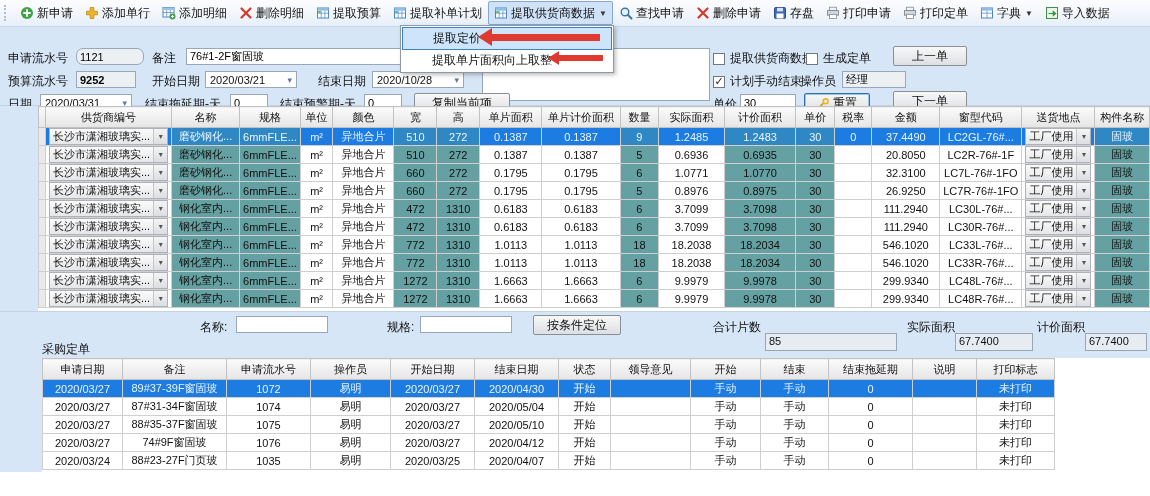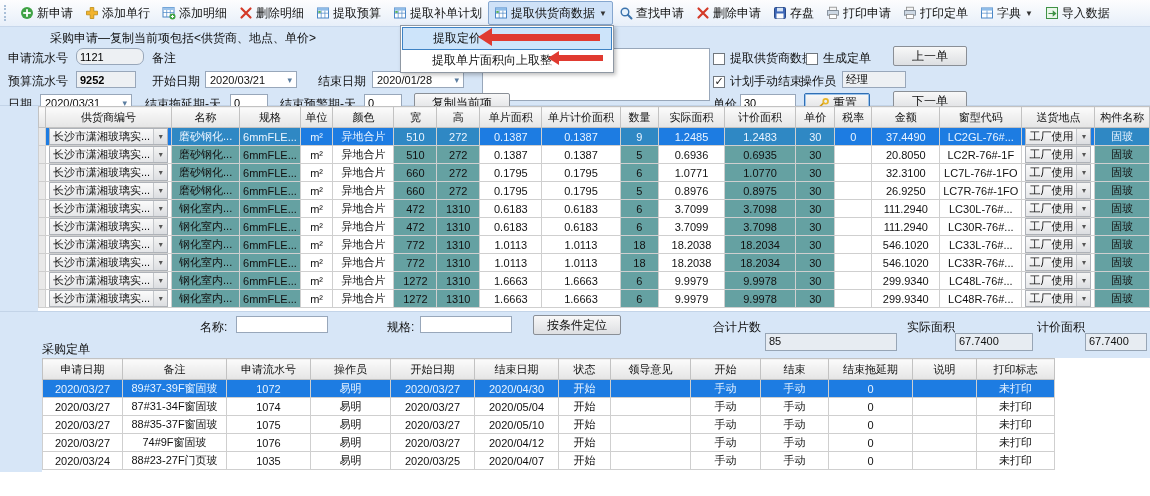--- a/index.html
+++ b/index.html
@@ -215,37 +215,37 @@
           <svg viewBox="0 0 14 14">
             <rect x="1.5" y="1.5" width="11" height="11" fill="#eaf6ea" stroke="#3f9245"></rect>
             <path d="M3.5 7h4.2V4.2L11.5 7.5 7.7 10.8V8H3.5z" fill="#3f9245"></path>
           </svg>
         </span>
         <span>导入数据</span>
       </div>
     </div>
 
   <div class="form-panel">
-    <div class="fp-lbl" style="left:50px;top:3px;">采购申请—复制当前项包括&lt;供货商、地点、单价&gt;</div>
 
     <div class="fp-lbl" style="left:8px;top:23px;">申请流水号</div>
     <input class="fp-input grey" style="left: 76px; top: 21px; width: 68px; border-radius: 7px;" readonly="" value="1121">
     <div class="fp-lbl" style="left:152px;top:23px;">备注</div>
+    <input class="fp-input" style="left: 186px; top: 21px; width: 250px;" value="76#1-2F窗固玻">
     <textarea class="fp-textarea" style="left: 482px; top: 21px; width: 228px; height: 53px;"></textarea>
 
     <div class="fp-lbl" style="left:8px;top:46px;">预算流水号</div>
     <input class="fp-input grey" style="left: 76px; top: 44px; width: 60px; font-weight: bold;" readonly="" value="9252">
     <div class="fp-lbl" style="left:152px;top:46px;">开始日期</div>
     <div class="datefield" style="left:205px;top:44px;width:92px;">
         <span>2020/03/21</span>
         <span class="dcaret">▾</span>
       </div>
     <div class="fp-lbl" style="left:318px;top:46px;">结束日期</div>
     <div class="datefield" style="left:372px;top:44px;width:92px;">
-        <span>2020/01/28</span>
+        <span>2020/10/28</span>
         <span class="dcaret">▾</span>
       </div>
 
     <div class="fp-lbl" style="left:8px;top:69px;">日期</div>
     <div class="datefield" style="left:40px;top:67px;width:92px;">
         <span>2020/03/31</span>
         <span class="dcaret">▾</span>
       </div>
     <div class="fp-lbl" style="left:145px;top:69px;">结束拖延期-天</div>
     <input class="fp-input" style="left: 230px; top: 67px; width: 38px;" value="0">

